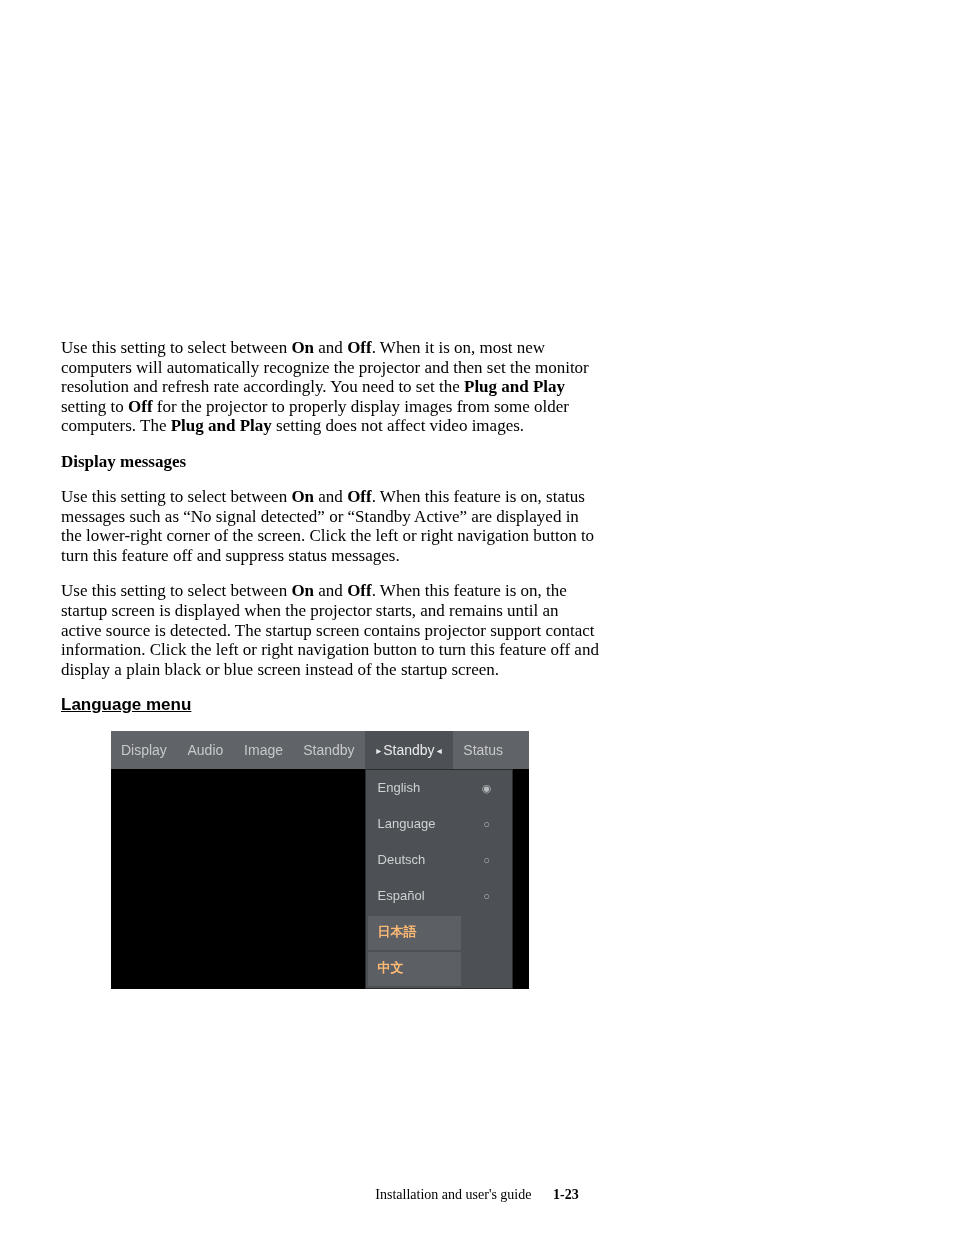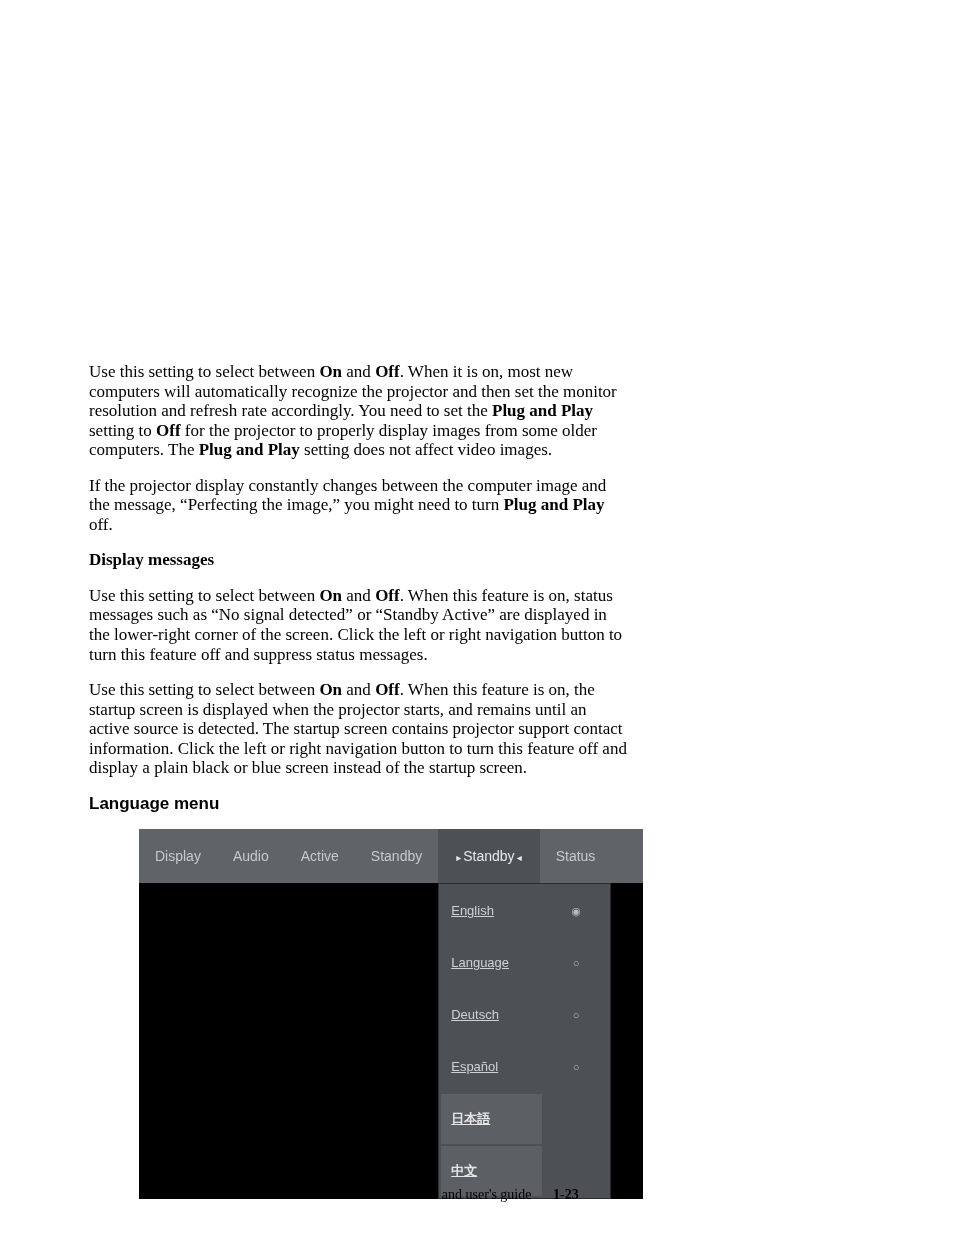--- a/index.html
+++ b/index.html
@@ -15,51 +15,51 @@
     line-height: 1.15;
   }
   .page {
     position: relative;
     width: 954px;
     height: 1235px;
   }
   .content {
     position: absolute;
     left: 61px;
-    top: 362px;
+    top: 338px;
     width: 540px;
-    margin-left: 28px;
   }
   .content p {
     margin: 0 0 16px 0;
   }
   .content b, .content strong { font-weight: bold; }
   .section-head {
     font-family: Arial, Helvetica, sans-serif;
     font-weight: bold;
     font-size: 17px;
     color: #000;
     margin: 0;
+    text-decoration: underline;
   }
   .after-head { margin-top: 0; }
   .menu-wrap {
     margin-left: 50px;
     margin-top: 14px;
     margin-bottom: 14px;
   }
   .menu {
     width: 418px;
     border-collapse: collapse;
     font-family: Arial, Helvetica, sans-serif;
     font-size: 13px;
     color: #c7c9cb;
     background: #000;
   }
   .menu td {
-    padding: 16px;
+    padding: 8px;
     vertical-align: middle;
   }
   .tabbar {
     background: #606367;
   }
   .tabbar td {
     height: 22px;
     text-align: center;
     font-weight: normal;
     color: #c7c9cb;
@@ -86,25 +86,24 @@
   }
   .items td {
     height: 18px;
     font-size: 13px;
   }
   .items .label {
     color: #cfd2d5;
     padding-left: 10px;
     width: 58px;
     text-align: left;
-    text-decoration: underline;
   }
   .items .label.bright {
     background: #5c5f63;
-    color: #e5e5e5;
+    color: #fdba74;
     font-weight: bold;
   }
   .items .radio {
     width: 22px;
     text-align: center;
     color: #b8bbbe;
     font-size: 11px;
   }
   .footer {
     position: absolute;
@@ -125,44 +124,41 @@
 </head>
 <body>
 
 <div class="page">
   <div class="content">
 
     <p>
       <span>Use this setting to select between </span><b>On</b><span> and </span><b>Off</b><span>. When it is on, most new computers will automatically recognize the projector and then set the monitor resolution and refresh rate accordingly. You need to set the </span><b>Plug and Play</b><span> setting to </span><b>Off</b><span> for the projector to properly display images from some older computers. The </span><b>Plug and Play</b><span> setting does not affect video images.</span>
     </p>
 
-    <p>
-      <span>If the projector display constantly changes between the computer image and the message, “Perfecting the image,” you might need to turn </span><b>Plug and Play</b><span> off.</span>
-    </p>
 
     <p><b>Display messages</b></p>
 
     <p>
       <span>Use this setting to select between </span><b>On</b><span> and </span><b>Off</b><span>. When this feature is on, status messages such as “No signal detected” or “Standby Active” are displayed in the lower-right corner of the screen. Click the left or right navigation button to turn this feature off and suppress status messages.</span>
     </p>
 
 
     <p>
       <span>Use this setting to select between </span><b>On</b><span> and </span><b>Off</b><span>. When this feature is on, the startup screen is displayed when the projector starts, and remains until an active source is detected. The startup screen contains projector support contact information. Click the left or right navigation button to turn this feature off and display a plain black or blue screen instead of the startup screen.</span>
     </p>
 
     <p class="section-head">Language menu</p>
 
     <div class="menu-wrap">
       <table class="menu">
         <tbody>
             <tr class="tabbar">
           <td style="width:56px">Display</td>
           <td style="width:50px">Audio</td>
-          <td style="width:50px">Active</td>
+          <td style="width:50px">Image</td>
           <td style="width:62px">Standby</td>
           <td style="width:78px" class="sel">
             <span class="tri">▸</span><span>Standby</span><span class="tri">◂</span>
           </td>
           <td style="width:50px">Status</td>
           <td></td>
         </tr>
         <tr class="body">
           <td colspan="4" class="left-pad"></td>
           <td colspan="2" style="padding:0;vertical-align:top">

